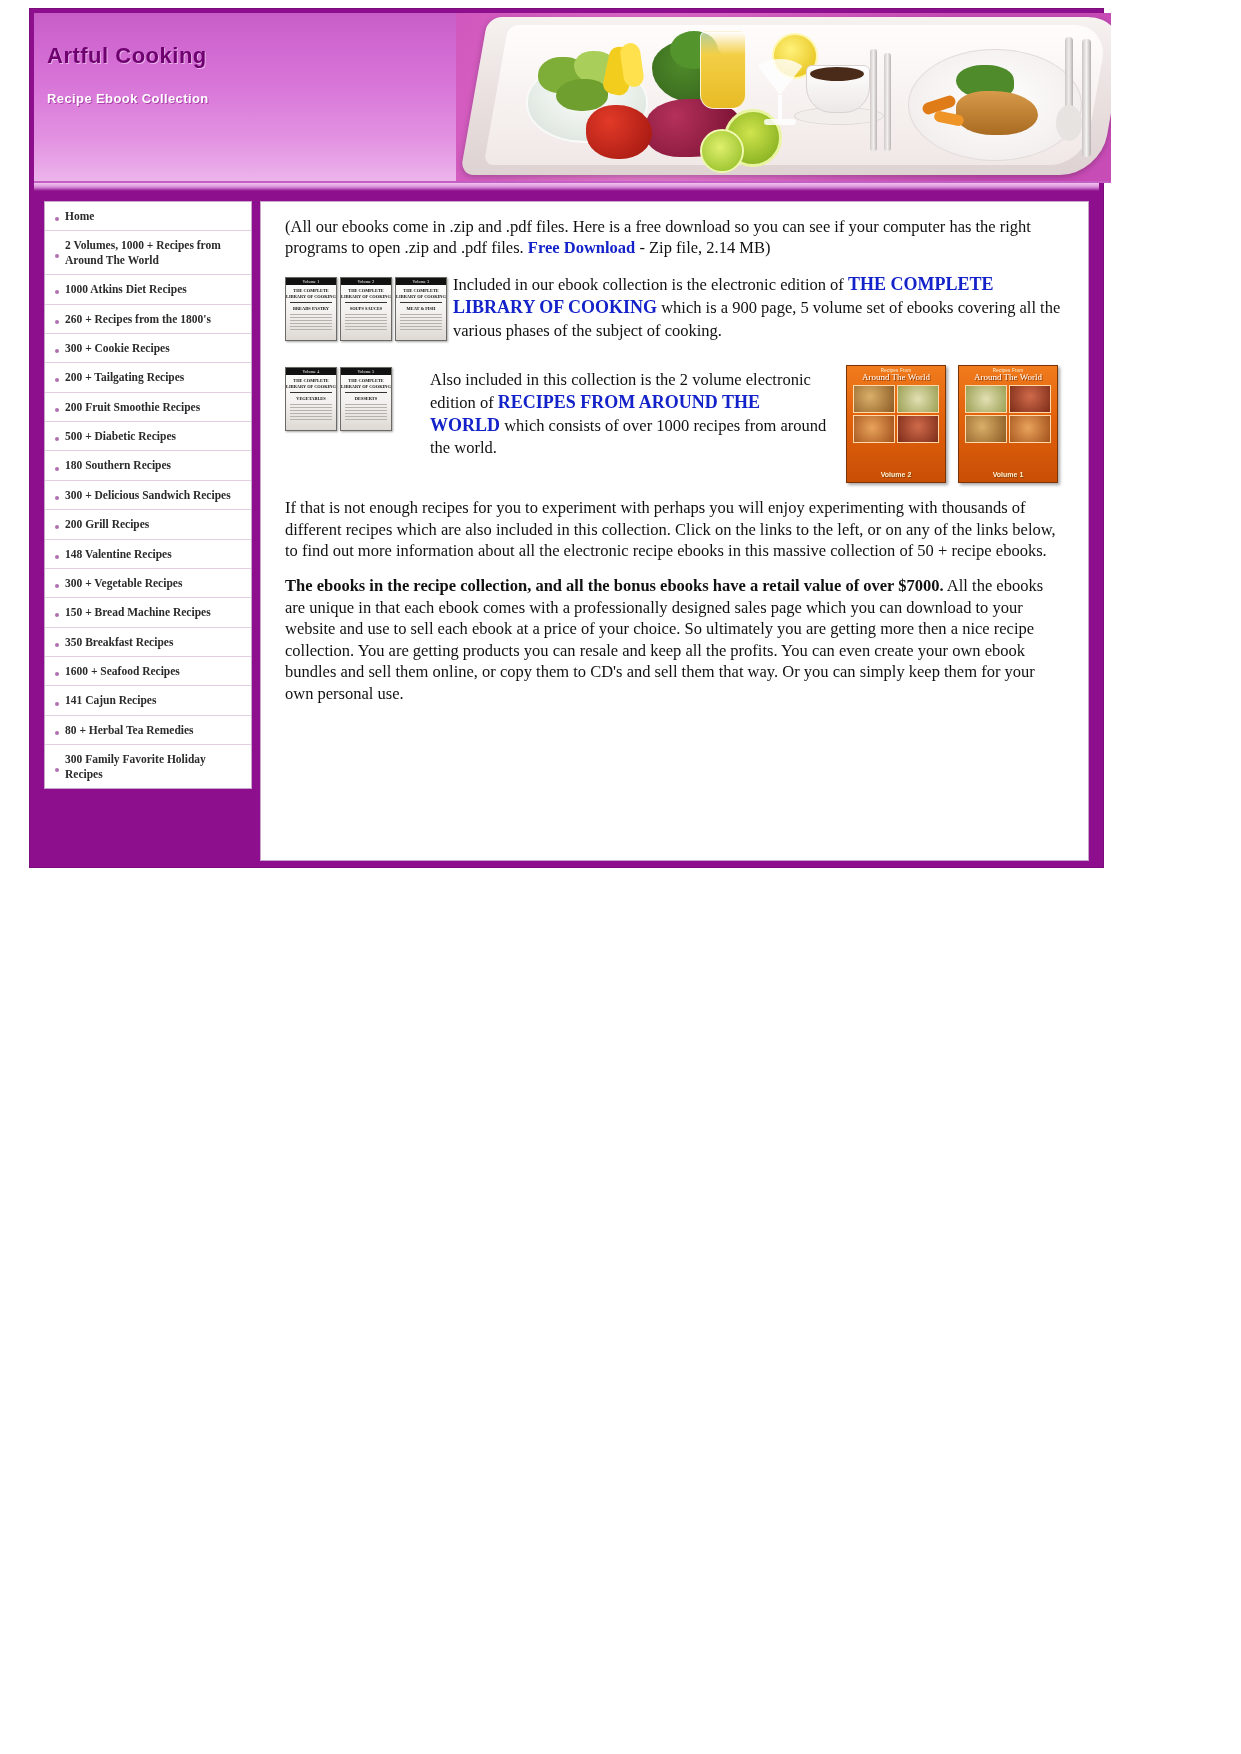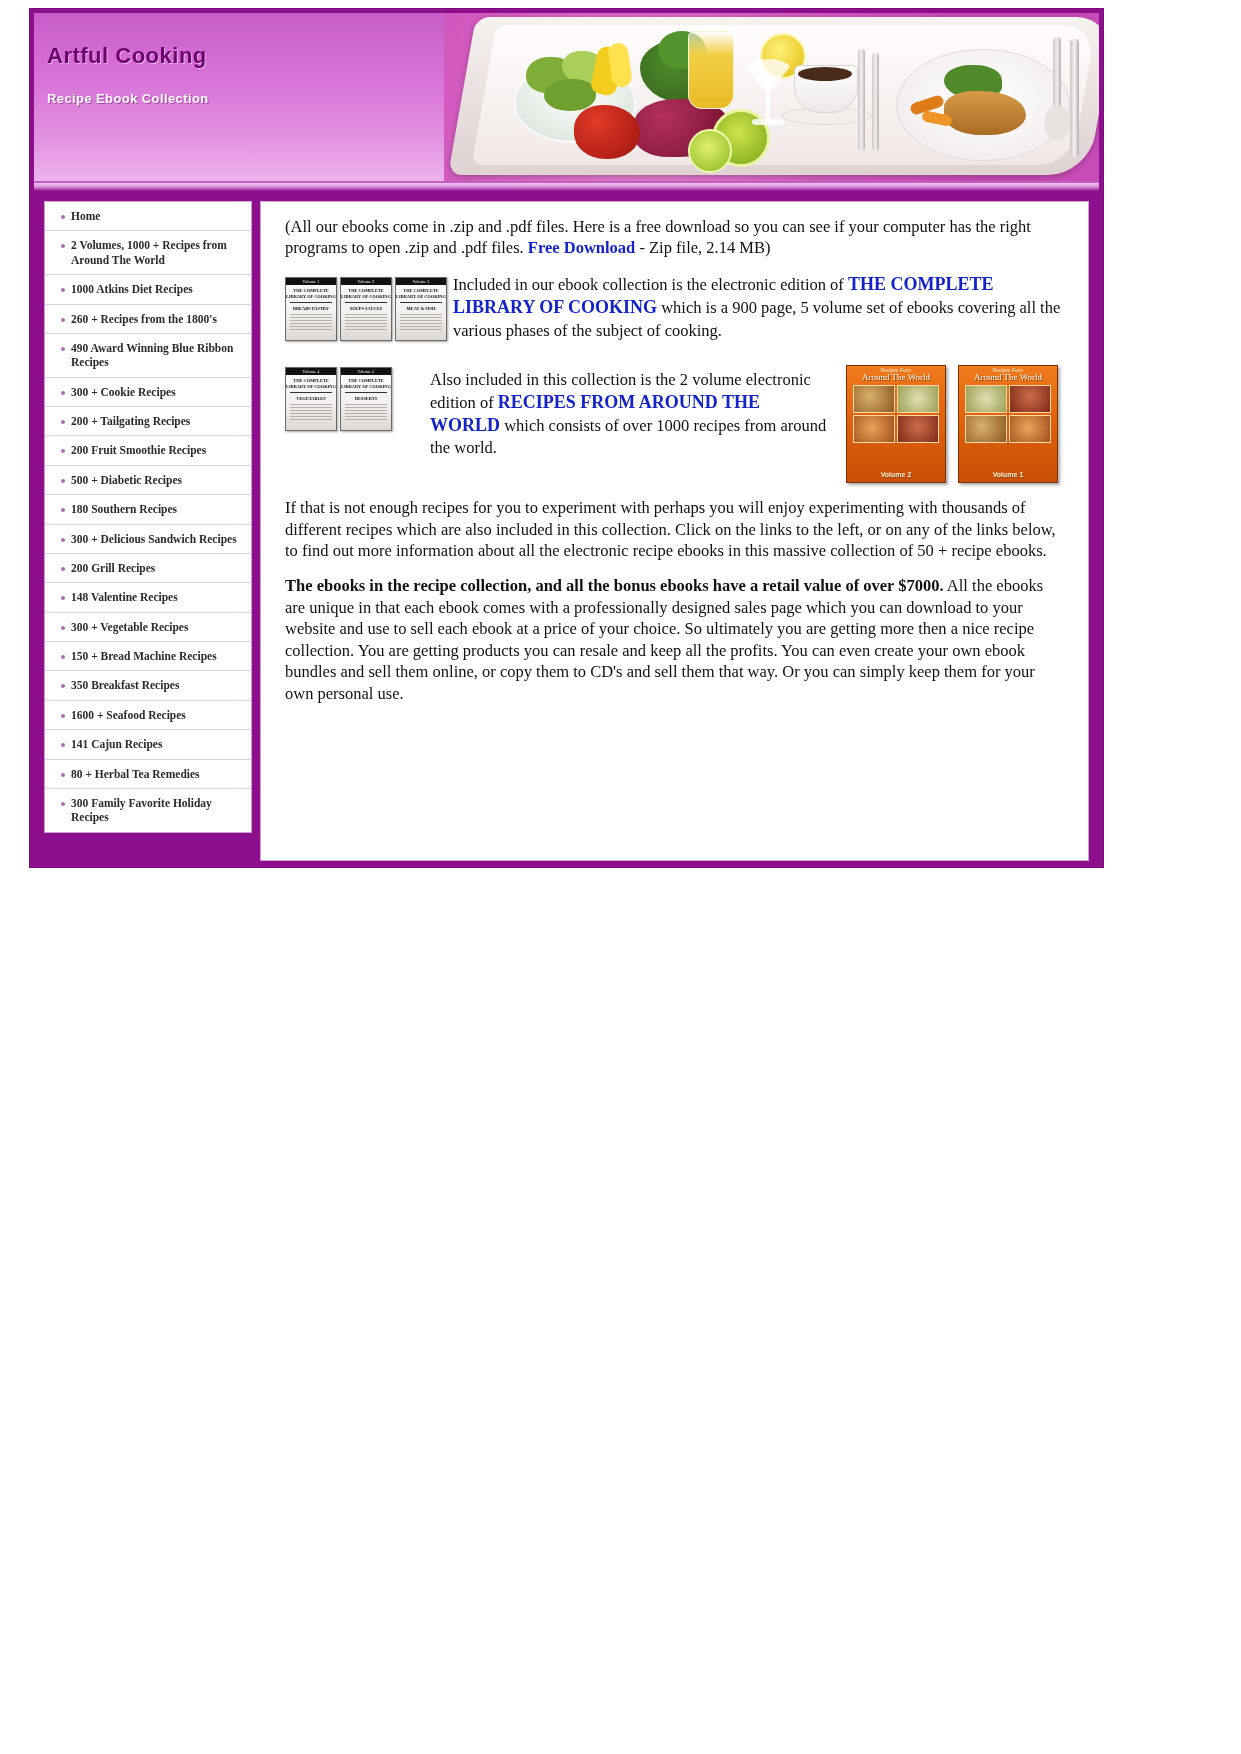--- a/index.html
+++ b/index.html
@@ -26,20 +26,21 @@
     box-sizing: border-box;
   }
   
   .banner {
     position: relative;
     height: 168px;
     width: 100%;
     background: linear-gradient(to right, #d56fd6 0%, #da7bda 35%, #e18ae0 55%, #e79ce6 75%, #eaa9e9 100%);
     overflow: hidden;
     border-bottom: 2px solid #c45ec4;
+    padding-left: 12px;
   }
   .banner-left-grad {
     position: absolute;
     left: 0; top: 0; bottom: 0;
     width: 470px;
     background: linear-gradient(to bottom, #c75ec8 0%, #d873d8 40%, #e292e1 75%, #edb4ec 100%);
   }
   .banner-title {
     position: absolute;
     left: 13px;
@@ -160,23 +161,23 @@
   .sidebar {
     width: 208px;
     flex: 0 0 208px;
     margin-left: 10px;
     background: #ffffff;
     border: 1px solid #c9a6c9;
     box-sizing: border-box;
   }
   .nav-item {
     display: flex;
-    align-items: flex-start;
+    align-items: center;
     gap: 6px;
-    padding: 7px 8px 7px 16px;
+    padding: 7px 8px 7px 10px;
     border-bottom: 1px solid #e3cde3;
     font-family: "Liberation Serif", serif;
     font-size: 11.5px;
     font-weight: bold;
     color: #2b2b2b;
     line-height: 1.25;
     background: #ffffff;
     cursor: pointer;
   }
   .nav-item:last-child { border-bottom: none; }
@@ -401,24 +402,20 @@
           <div class="nav-item">
             <span class="bullet"></span>
             <span>1000 Atkins Diet Recipes</span>
           </div>
           <div class="nav-item">
             <span class="bullet"></span>
             <span>260 + Recipes from the 1800's</span>
           </div>
           <div class="nav-item">
             <span class="bullet"></span>
-            <span>490 Award Winning Blue Ribbon Recipes</span>
-          </div>
-          <div class="nav-item">
-            <span class="bullet"></span>
             <span>300 + Cookie Recipes</span>
           </div>
           <div class="nav-item">
             <span class="bullet"></span>
             <span>200 + Tailgating Recipes</span>
           </div>
           <div class="nav-item">
             <span class="bullet"></span>
             <span>200 Fruit Smoothie Recipes</span>
           </div>

